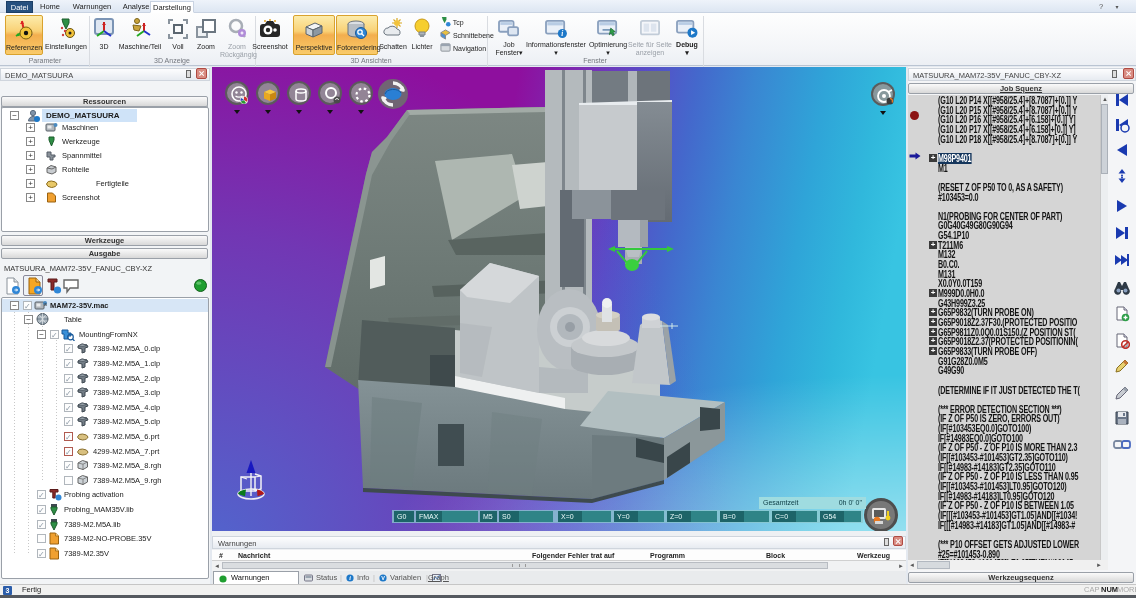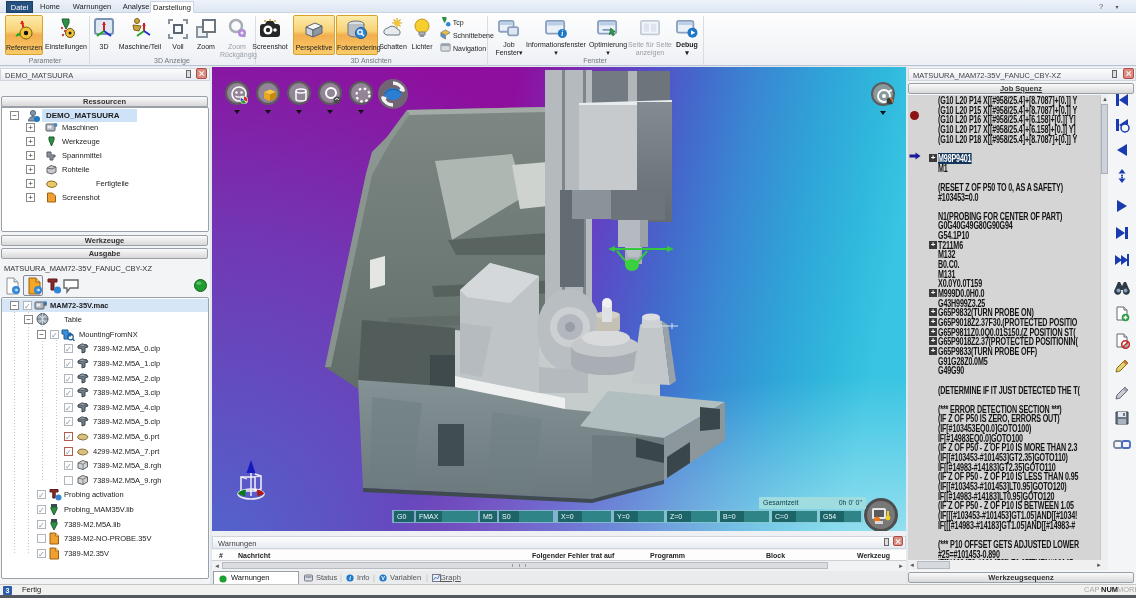--- a/index.html
+++ b/index.html
@@ -784,21 +784,21 @@
       <svg class="abs" style="left:167px; top:2.5px;" width="8" height="8" viewBox="0 0 8 8">
         <circle cx="4" cy="4" r="3.6" fill="#1d78c8"></circle>
         <text x="4" y="6.4" font-size="5.5" font-weight="bold" fill="#fff" text-anchor="middle">V</text>
       </svg>
       <span class="abs" style="left:178px; top:1.5px;">Variablen</span>
       <span class="abs" style="left:214px; top:1.5px; color:#bbb;">|</span>
       <svg class="abs" style="left:220px; top:2.5px;" width="9" height="8" viewBox="0 0 9 8">
         <rect x="0.5" y="0.5" width="8" height="7" fill="#e8f0f8" stroke="#778"></rect>
         <path d="M1.5 6 l2 -3 l2 2 l2 -4" fill="none" stroke="#4a7ac0"></path>
       </svg>
-      <span class="abs" style="left:228px; top:1.5px;text-decoration:underline;">Graph</span>
+      <span class="abs" style="left:216px; top:1.5px;text-decoration:underline;">Graph</span>
     </div>
   </div>
 
   <div id="rightpanel" class="abs">
     <div class="ptitle" style="left:0px; top:1px; width:228px;"><span style="margin-left:4px;">MATSUURA_MAM72-35V_FANUC_CBY-XZ</span></div>
     <div class="pin" style="left:204px; top:3px;"></div>
     <div class="closebox" style="left:215px; top:1px;">⨯</div>
     <div class="hbar" style="left:0px; top:16px; width:226px;text-decoration:underline;">Job Squenz</div>
     <div class="abs" id="gcodearea" style="left:0; top:28px; width:192px; height:465px; background:#d5d5d5; overflow:hidden;">
       <div class="abs" style="left:2px; top:16px; width:9px; height:9px; border-radius:50%; background:#8c1414;"></div>

